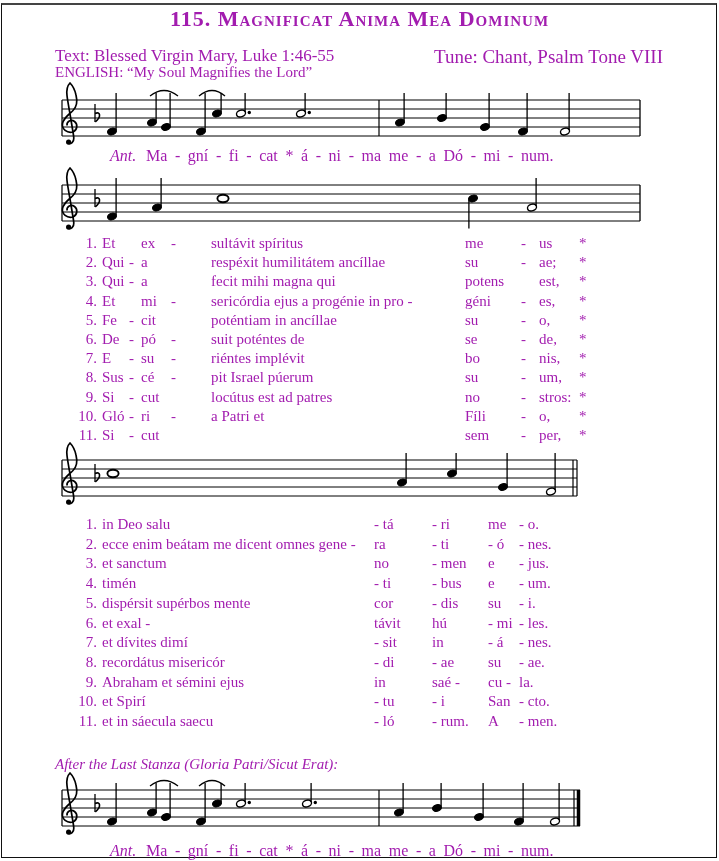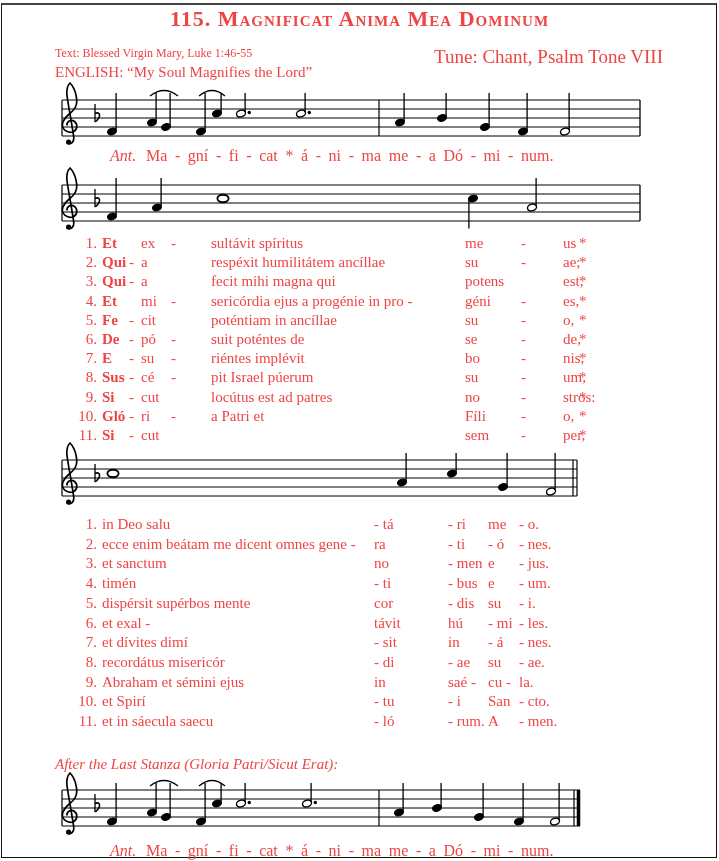--- a/index.html
+++ b/index.html
@@ -1,37 +1,37 @@
 <!DOCTYPE html>
 <html><head>
 <meta charset="utf-8">
 <style>
   html,body{margin:0;padding:0;background:#fff;}
   .page{position:relative;width:719px;height:861px;background:#fff;overflow:hidden;
-        font-family:"Liberation Serif","DejaVu Serif",serif;color:#ef4444;}
+        font-family:"Liberation Serif","DejaVu Serif",serif;color:#a21caf;}
   .frame{position:absolute;left:1px;right:2px;top:3px;bottom:3px;
          border:1px solid #111;border-top:2px solid #444;pointer-events:none;}
   .title{position:absolute;top:6px;left:0;width:719px;text-align:center;
          font-size:22px;font-weight:bold;font-variant:small-caps;letter-spacing:1px;}
-  .credit-left{position:absolute;left:55px;top:46px;font-size:12px;text-align:center;}
+  .credit-left{position:absolute;left:55px;top:46px;font-size:17px;text-align:center;}
   .credit-right{position:absolute;right:56px;top:46px;font-size:19px;}
   .english{position:absolute;left:55px;top:64px;font-size:15px;}
   .after{position:absolute;left:55px;top:756px;font-size:15px;font-style:italic;}
   .ant-line{position:absolute;left:0;width:568px;height:20px;font-size:16px;}
   .ant-label{position:absolute;left:110px;font-style:italic;}
   .ant-text{position:absolute;left:146px;word-spacing:3.6px;}
   .staff-svg{position:absolute;left:55px;width:600px;height:88px;}
   .vrow{position:absolute;left:0;width:719px;height:19px;font-size:15px;white-space:nowrap;}
   .vrow span{position:absolute;top:0;}
   .c-num{left:56px;width:41px;text-align:right;}
-  .c-s1{left:102px;font-weight:bold;} .c-d1{left:129px;} .c-s2{left:141px;} .c-d2{left:171px;}
+  .c-s1{left:102px;} .c-d1{left:129px;} .c-s2{left:141px;} .c-d2{left:171px;}
   .c-main{left:211px;}
-  .c-e1{left:465px;} .c-d3{left:521px;} .c-e2{left:539px;margin-left:24px;} .c-ast{left:579px;}
+  .c-e1{left:465px;} .c-d3{left:521px;} .c-e2{left:539px;} .c-ast{left:579px;}
   .c-text{left:102px;}
-  .c2-e1{left:374px;} .c2-e2{left:432px;margin-left:16px;} .c2-e3{left:488px;} .c2-e4{left:519px;}
+  .c2-e1{left:374px;} .c2-e2{left:432px;} .c2-e3{left:488px;} .c2-e4{left:519px;}
 </style>
 </head>
 <body>
 
 <div class="page">
   <div class="frame"></div>
 
   <div class="title">115. Magnificat Anima Mea Dominum</div>
   <div class="credit-left">Text: Blessed Virgin Mary, Luke 1:46-55</div>
   <div class="credit-right">Tune: Chant, Psalm Tone VIII</div>

